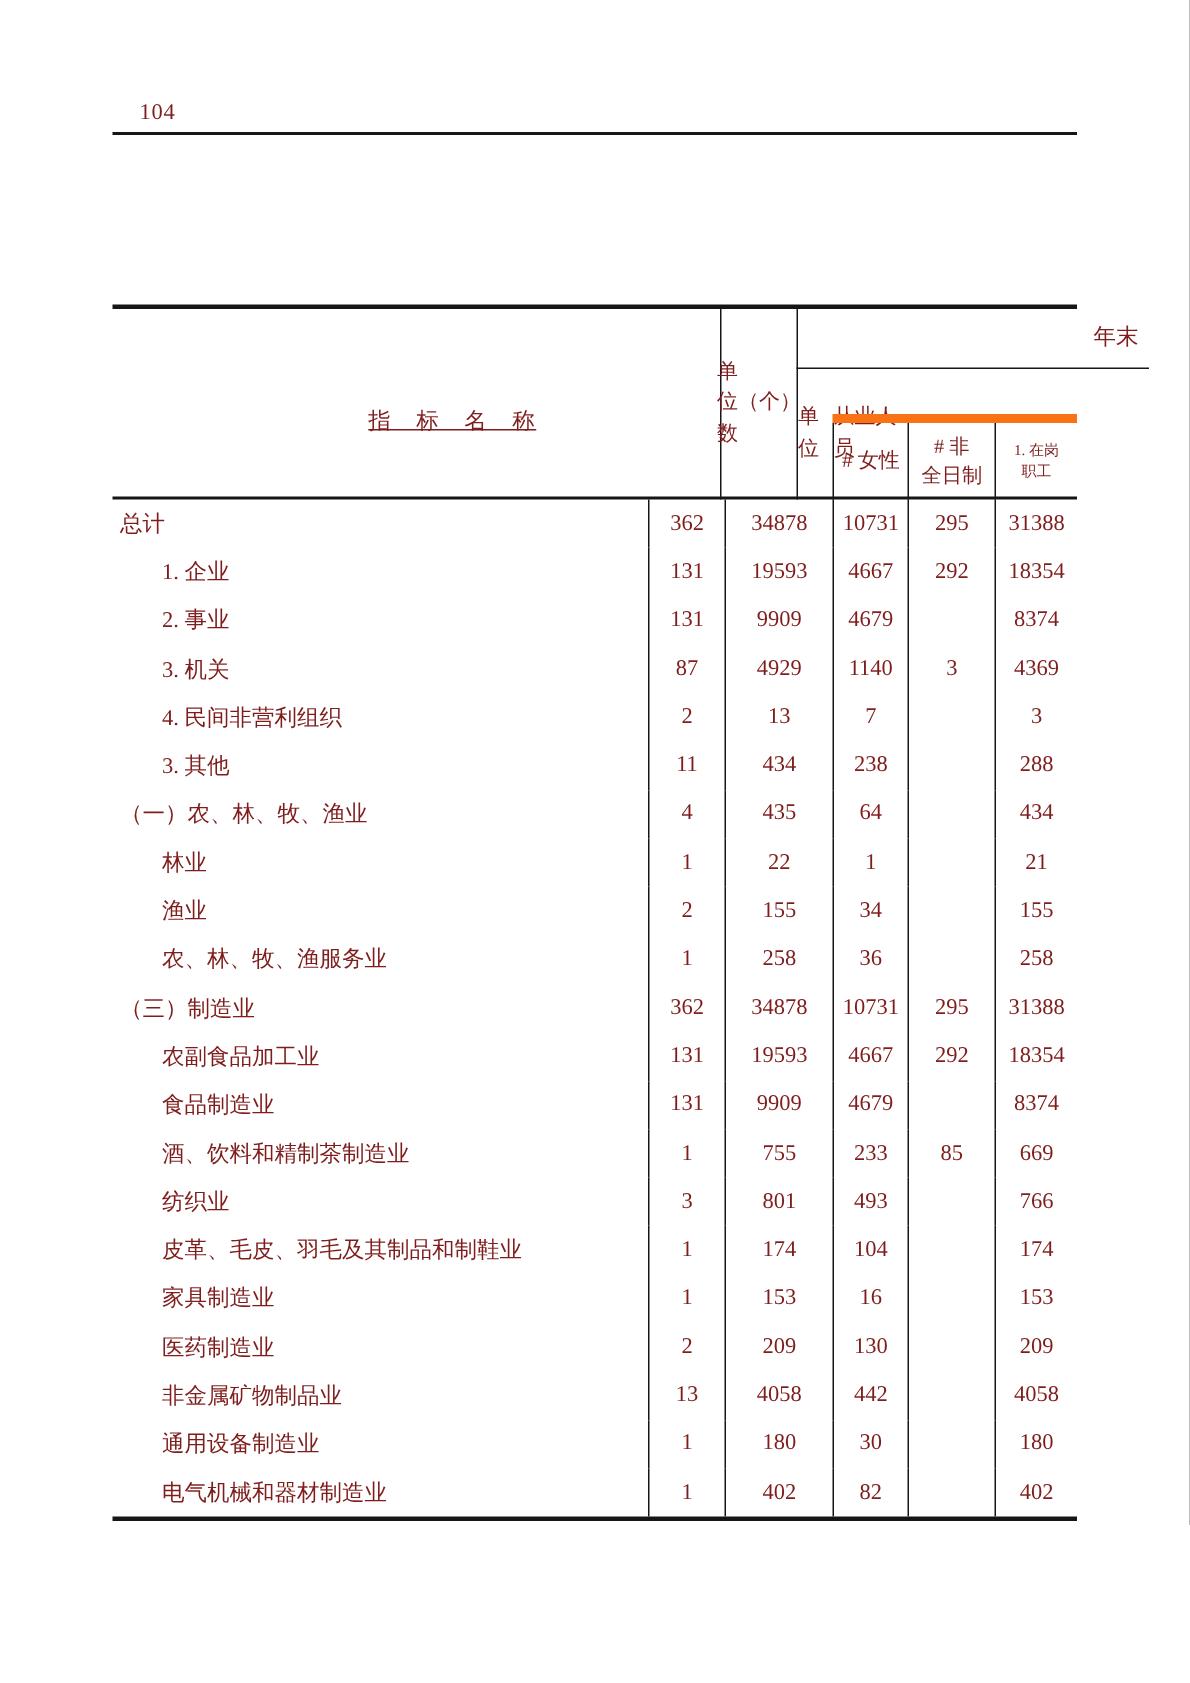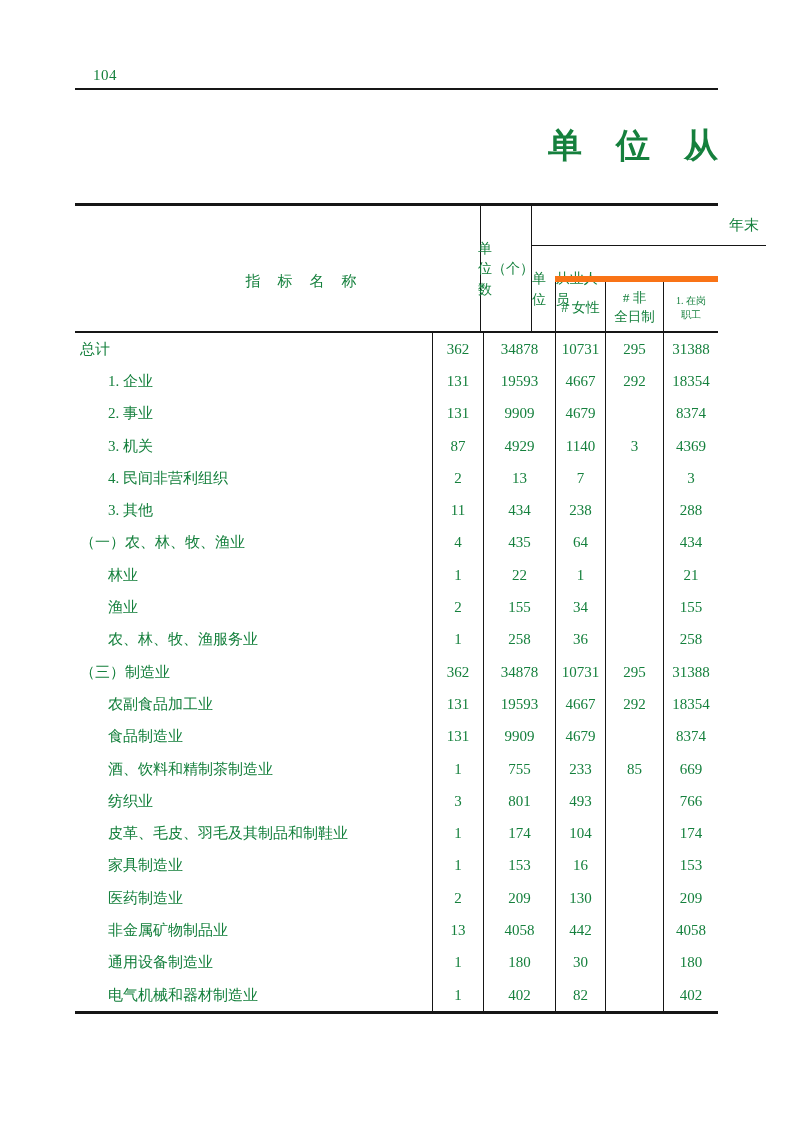--- a/index.html
+++ b/index.html
@@ -3,21 +3,21 @@
 <meta charset="utf-8">
 <style>
   * { margin:0; padding:0; box-sizing:border-box; }
   html,body { background:#888; }
   .page {
     position:relative;
     width:793px; height:1122px;
     margin:0 auto;
     background:#ffffff;
     font-family:"Liberation Serif","DejaVu Serif",serif;
-    color:#15803d;
+    color:#7f1d1d;
     overflow:hidden;
   }
   .content { position:absolute; left:75px; top:0; width:643px; height:1122px; }
 
   
   .running-head {
     position:absolute; left:0; top:64px; width:643px; height:26px;
     border-bottom:2px solid #161616;
   }
   .page-number {
@@ -42,21 +42,21 @@
     position:absolute; left:0; top:203px; width:643px;
     border-top:3px solid #161616;
     border-bottom:3px solid #161616;
   }
   .thead {
     position:relative; width:643px; height:127px;
     border-bottom:2px solid #161616;
     font-size:14px;
   }
   .hcell { position:absolute; display:flex; align-items:center; justify-content:center; text-align:left; line-height:1.45;margin-left:48px; }
-  .h-indicator { left:0; top:0; width:357px; height:151px; font-size:15px; letter-spacing:1px; white-space:pre; }
+  .h-indicator { left:0; top:0; width:357px; height:151px; font-size:15px; letter-spacing:1px; white-space:pre;text-decoration:underline; }
   .h-unitcount { left:357px; top:0; width:51px; height:127px; border-left:1px solid #161616; flex-direction:row; }
   .h-yearend {
     left:408px; top:0; width:235px; height:40px;
     border-left:1px solid #161616; border-bottom:1px solid #161616;
     justify-content:flex-end; padding-right:7px; font-size:15px;
   }
   .h-employees { left:408px; top:40px; width:72px; height:87px; border-left:1px solid #161616; flex-direction:row; }
   .h-subbox {
     position:absolute; left:480px; top:70px; width:163px; height:57px;
     border-top:6px solid #f97316; display:flex;
@@ -81,21 +81,20 @@
 </head>
 <body>
 
 <div class="page">
   <div class="content">
 
     <div class="running-head">
       <span class="page-number">104</span>
     </div>
 
-    <div class="doc-title">单　位　从</div>
 
     <div class="stat-table">
       <div class="thead">
         <div class="hcell h-indicator">指　标　名　称</div>
         <div class="hcell h-unitcount">
           <span>单位数</span>
           <span>（个）</span>
         </div>
         <div class="hcell h-yearend">年末</div>
         <div class="hcell h-employees">

